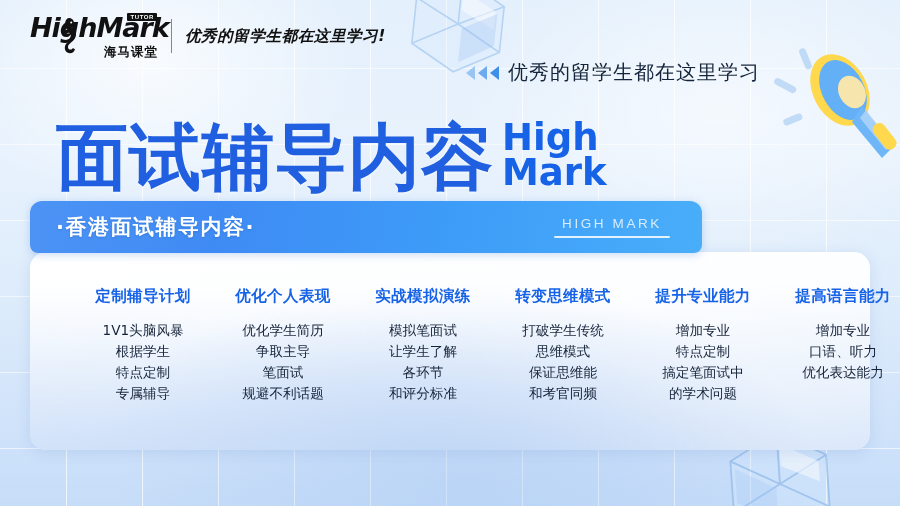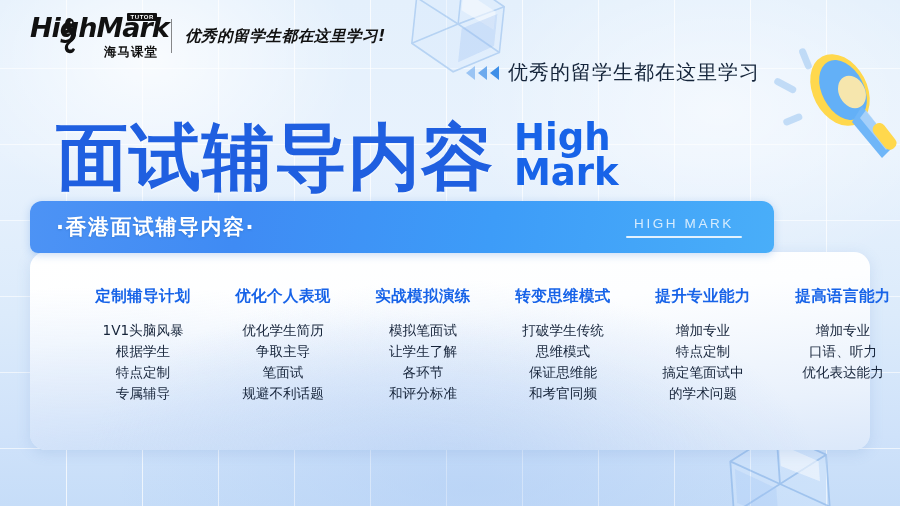--- a/index.html
+++ b/index.html
@@ -108,21 +108,21 @@
   .arrows i:nth-child(1) { opacity: .45; }
   .arrows i:nth-child(2) { opacity: .72; }
   .tagline-text {
     font-size: 20px; color: #14243a; letter-spacing: 1px;
     font-family: "DejaVu Sans", sans-serif;
   }
 
   
   .title-row {
     position: absolute; left: 56px; top: 92px; z-index: 6;
-    display: flex; align-items: flex-end; gap: 20px;
+    display: flex; align-items: flex-end; gap: 8px;
   }
   .title-main {
     font-size: 72px; line-height: 76px;
     font-weight: 900; color: #1f5fe0;
     letter-spacing: 1px;
     font-family: "DejaVu Sans", "Liberation Sans", sans-serif;
     text-shadow: 0 2px 0 rgba(255,255,255,.35);
   }
   .title-en {
     font-family: "DejaVu Sans", sans-serif;
@@ -143,21 +143,21 @@
   }
   .card-sheen {
     position: absolute; inset: 0; border-radius: 16px; pointer-events: none;
     background:
       radial-gradient(ellipse at 50% 115%, rgba(168,199,242,.55), rgba(255,255,255,0) 62%),
       radial-gradient(ellipse at 6% 100%, rgba(176,205,245,.45), rgba(255,255,255,0) 58%);
   }
 
   
   .section-bar {
-    position: absolute; left: 30px; top: 201px; width: 744px; height: 52px;
+    position: absolute; left: 30px; top: 201px; width: 672px; height: 52px;
     border-radius: 12px 12px 8px 8px;
     background: linear-gradient(100deg, #4d93f5 0%, #3f8bf4 28%, #3d9cf8 62%, #49aef9 100%);
     box-shadow: 0 2px 8px rgba(64,128,216,.28);
     display: flex; align-items: center; justify-content: space-between;
     padding: 0 26px 0 26px;
     z-index: 5;
   }
   .section-title {
     color: #ffffff; font-size: 21px; font-weight: 700; letter-spacing: 1.5px;
     font-family: "DejaVu Sans", sans-serif;

